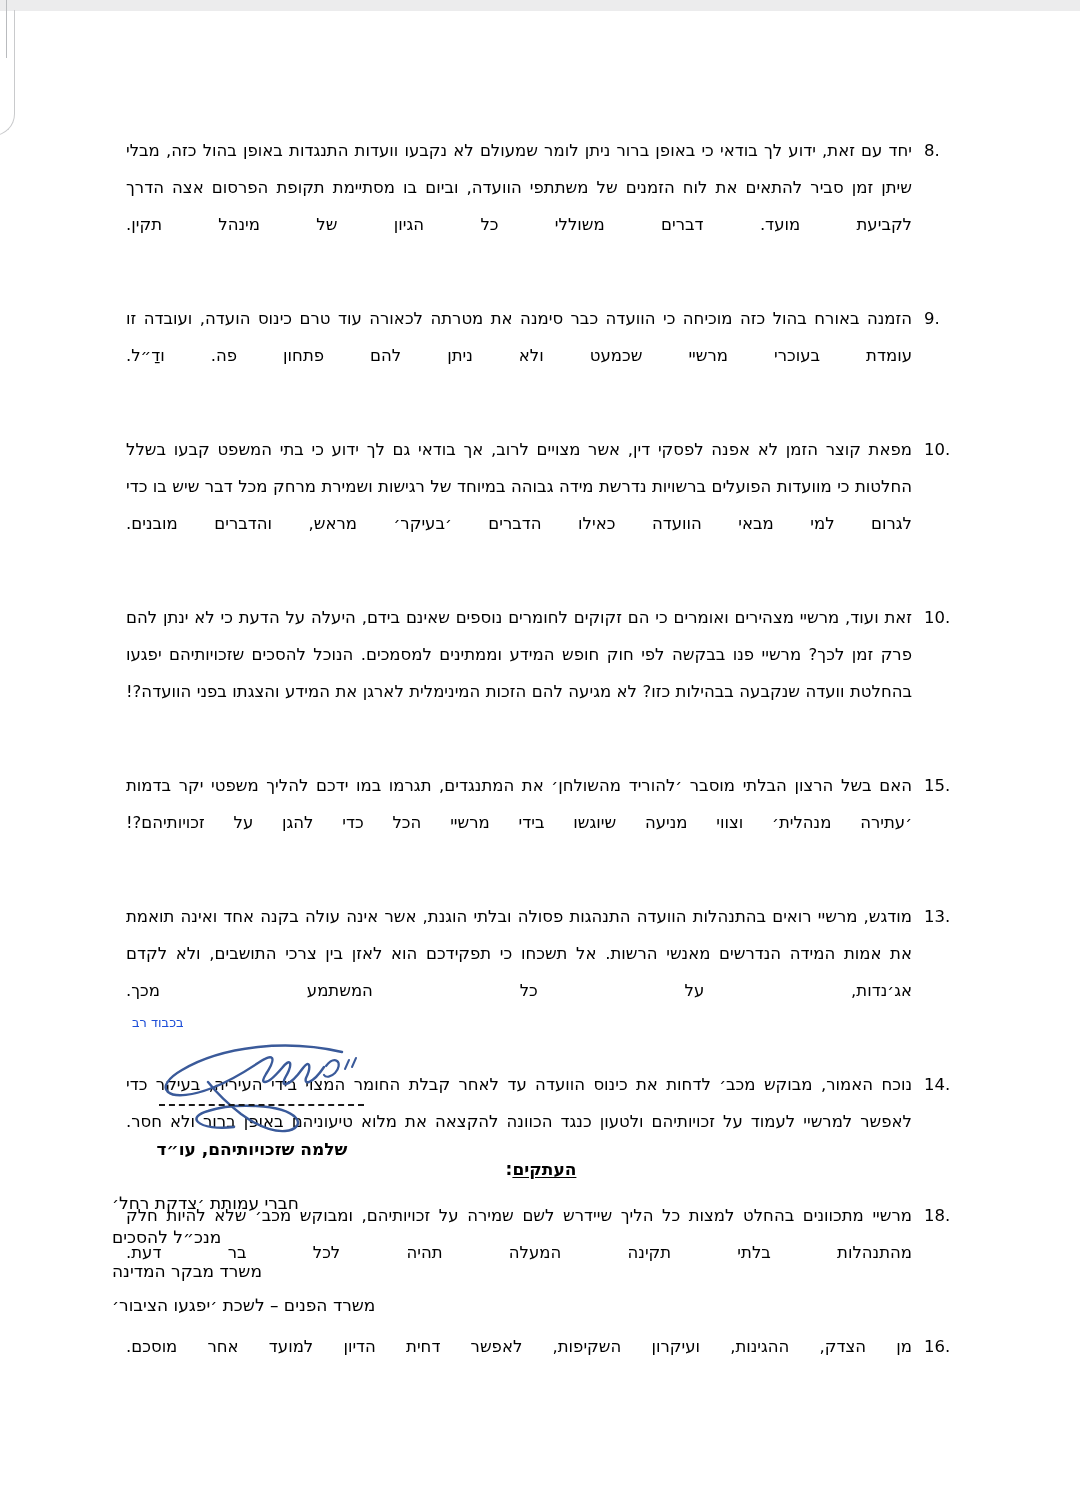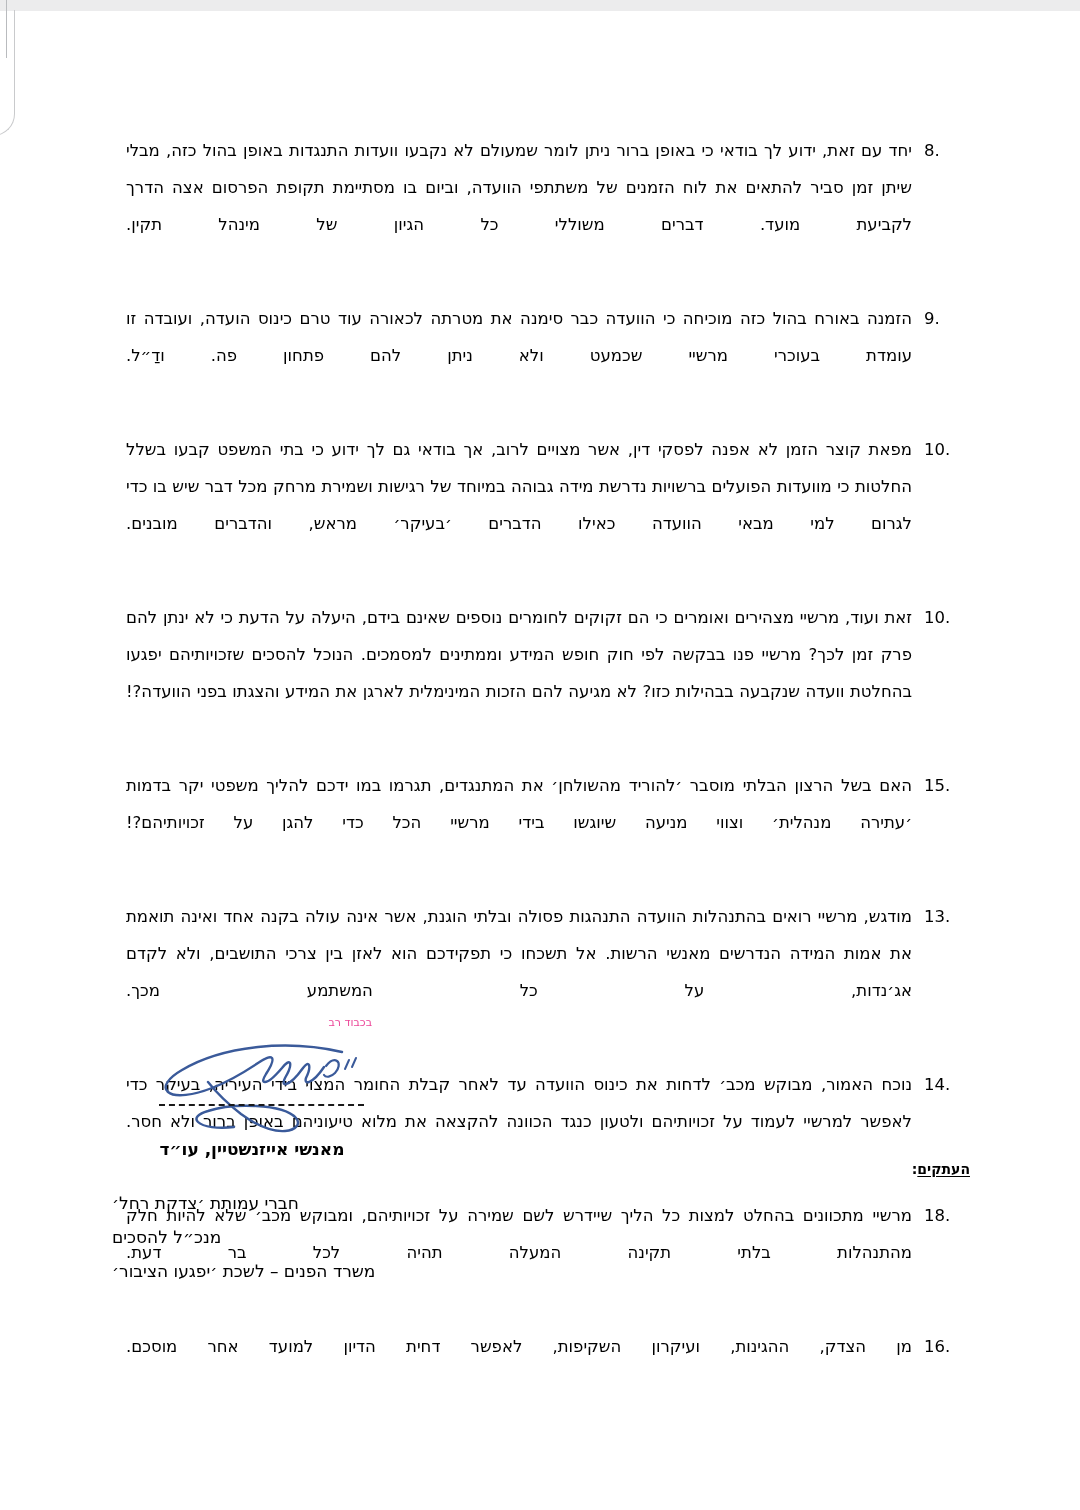--- a/index.html
+++ b/index.html
@@ -94,23 +94,23 @@
 
   
   .signature-block {
     position: absolute;
     top: 1012px;
     right: 708px;
     width: 240px;
     direction: rtl;
   }
   .regards {
-    font-size: 11px;
-    color: #ec4899;
-    text-align: right;
+    font-size: 13px;
+    color: #1d4ed8;
+    text-align: left;
     line-height: 22px;
     margin-bottom: 2px;
   }
   .sig-wrap {
     position: relative;
     height: 96px;
   }
   .sig-ink {
     position: absolute;
     top: -6px;
@@ -141,26 +141,26 @@
   
   .copies-block {
     position: absolute;
     top: 1152px;
     right: 110px;
     width: 858px;
     direction: rtl;
     text-align: left;
   }
   .copies-title {
-    font-size: 14px;
+    font-size: 17px;
     font-weight: bold;
     color: #000000;
     line-height: 34px;
     display: block;
-    text-align: right;
+    text-align: center;
   }
   .copies-title .u {
     text-decoration: underline;
     text-underline-offset: 2px;
   }
   ul.copies-list {
     list-style: none;
     margin: 0;
     padding: 0;
   }
@@ -243,26 +243,27 @@
           <path d="M180 36 C184 31 188 29 191 31 C194 33 193 39 189 43 C185 47 180 48 178 45" stroke-width="2.2"></path>
           <path d="M203 30 L199 39" stroke-width="2"></path>
           <path d="M210 28 L206 37" stroke-width="2"></path>
           <path d="M62 52 C70 62 82 74 95 84 C110 95 126 102 139 101 C150 100 155 94 150 88 C144 81 128 77 110 76 C92 75 74 77 62 81 C52 84 48 88 52 92 C57 97 72 99 88 97" stroke-width="2.4"></path>
         </g>
       </svg>
 
       <div class="dash-rule"></div>
     </div>
 
-    <div class="sig-name">מאנשי אייזנשטיין, עו״ד</div>
+    <div class="sig-name">שלמה שזכויותיהם, עו״ד</div>
   </div>
 
   <div class="copies-block">
     <span class="copies-title"><span class="u">העתקים</span><span>:</span></span>
 
     <ul class="copies-list">
       <li>חברי עמותת ׳צדקת רחל׳</li>
       <li>מנכ״ל להסכים</li>
+      <li>משרד מבקר המדינה</li>
       <li>משרד הפנים – לשכת ׳יפגעו הציבור׳</li>
     </ul>
   </div>
 
 </div>
 
 </body></html>

